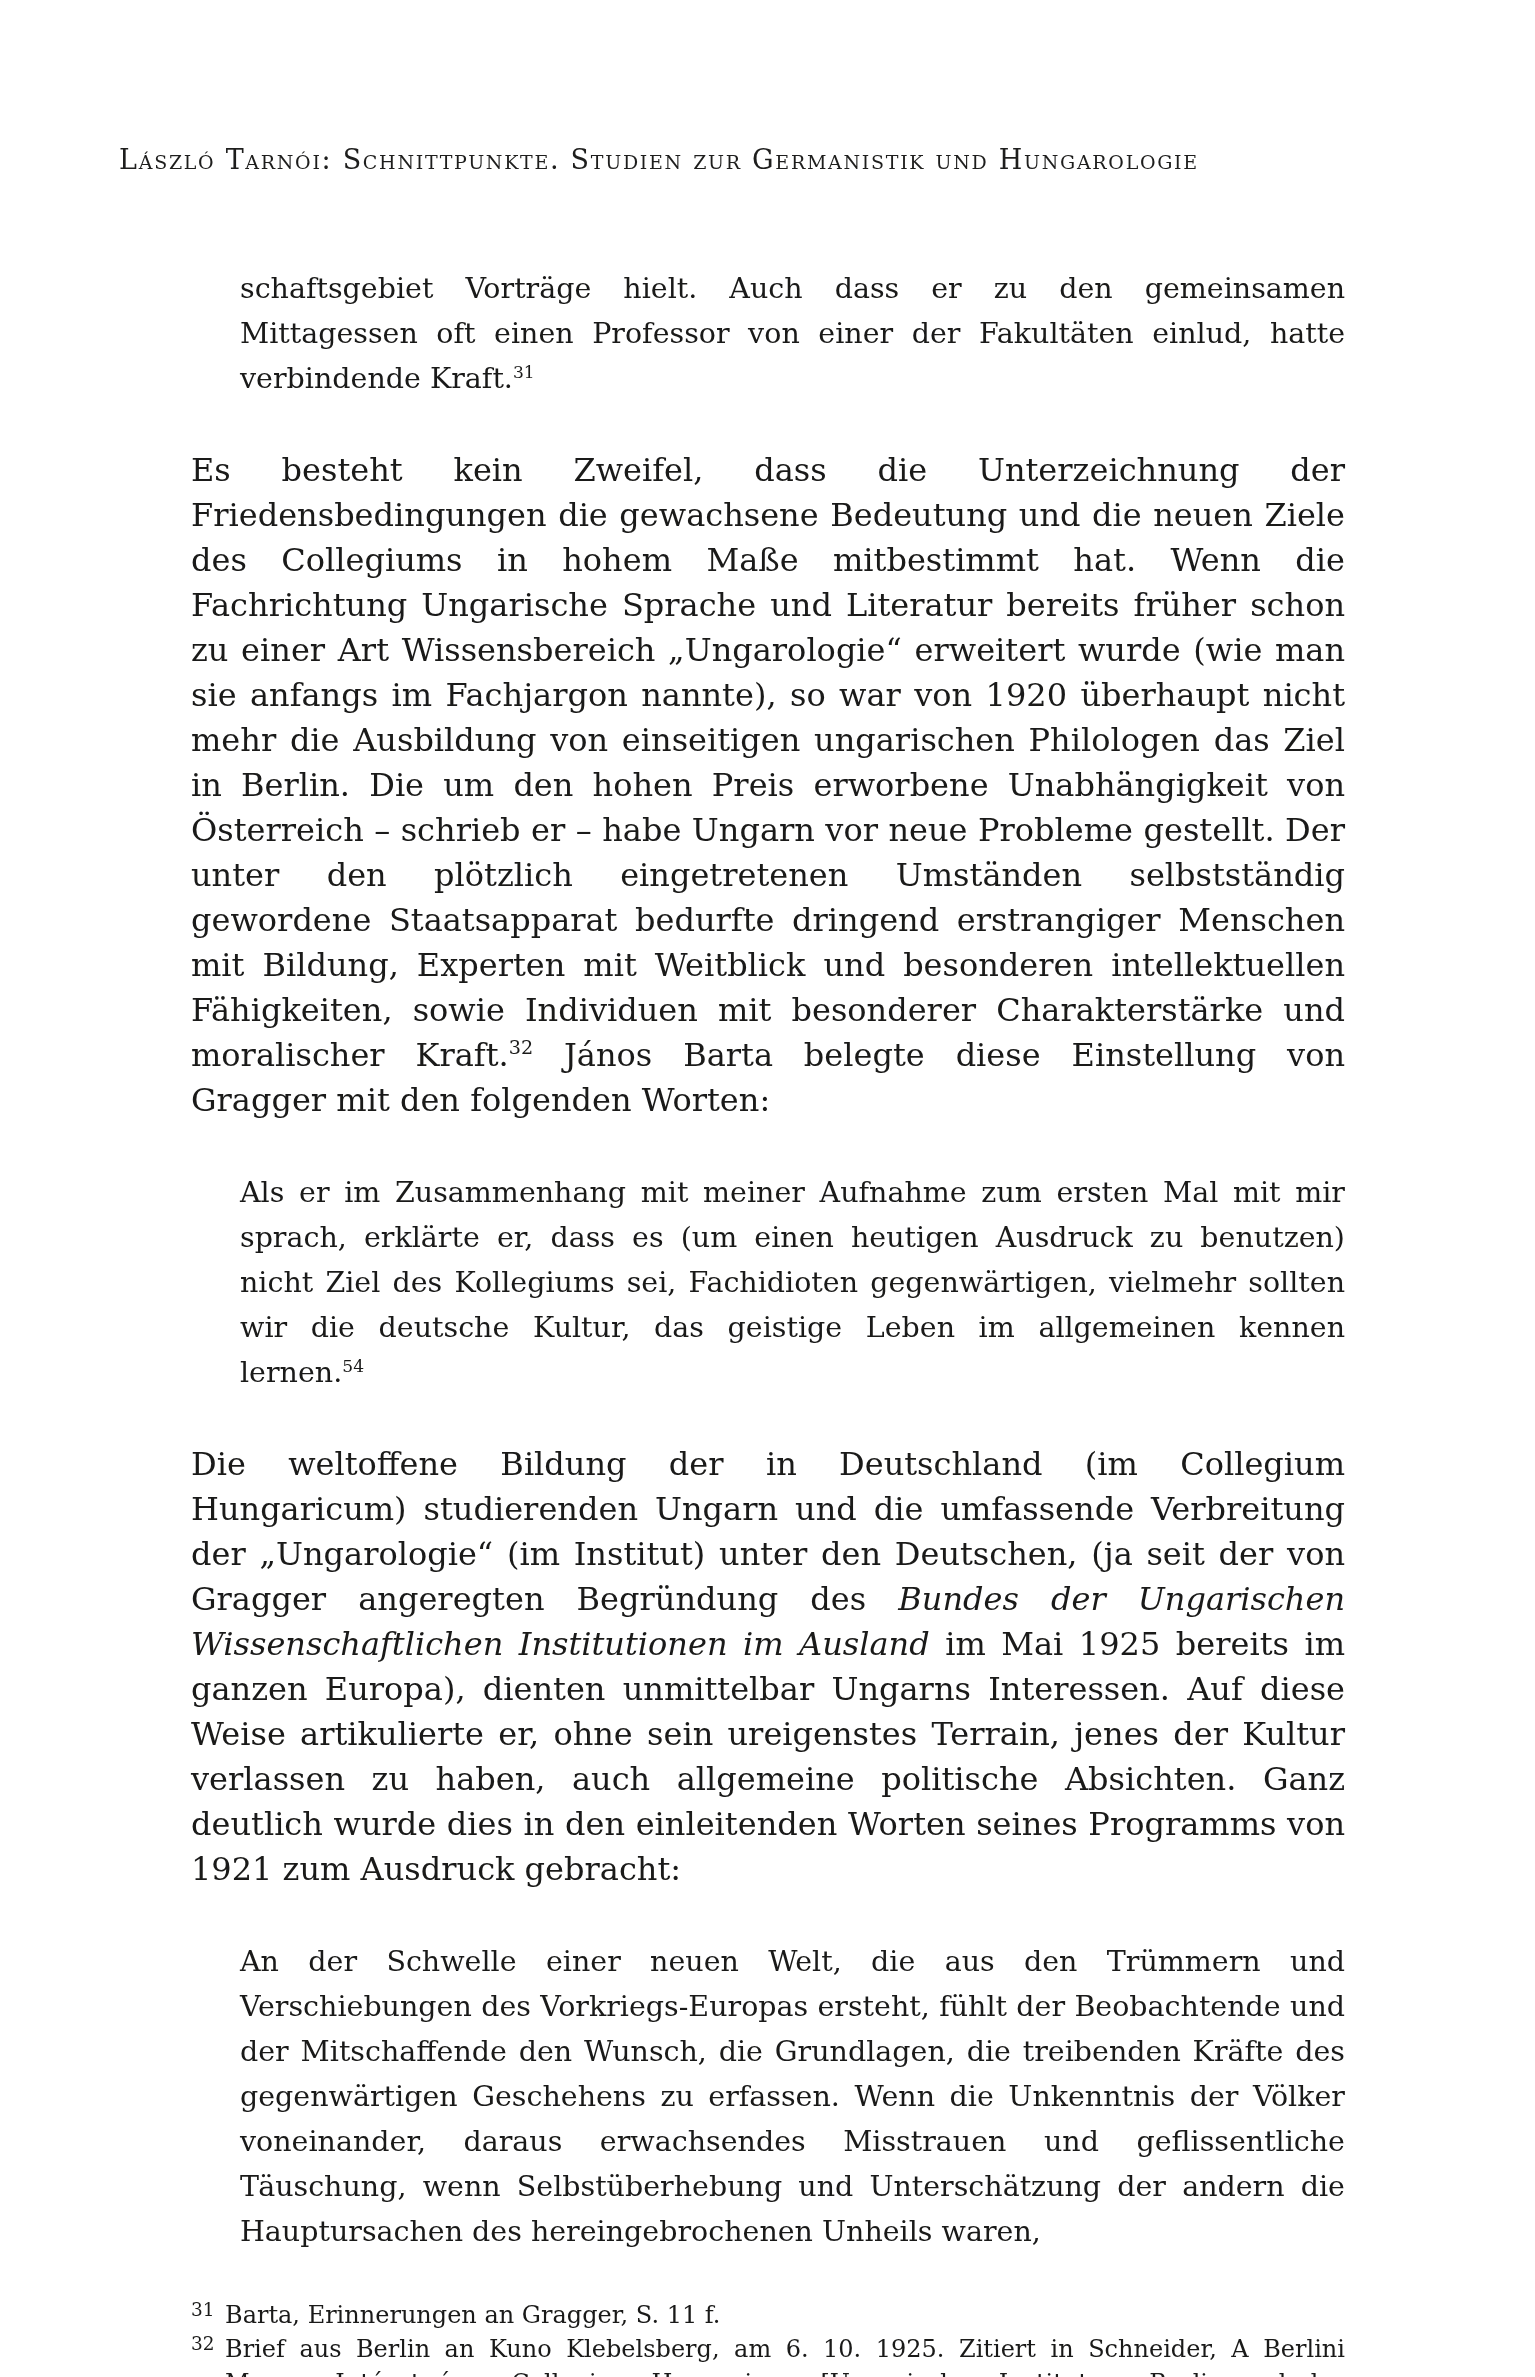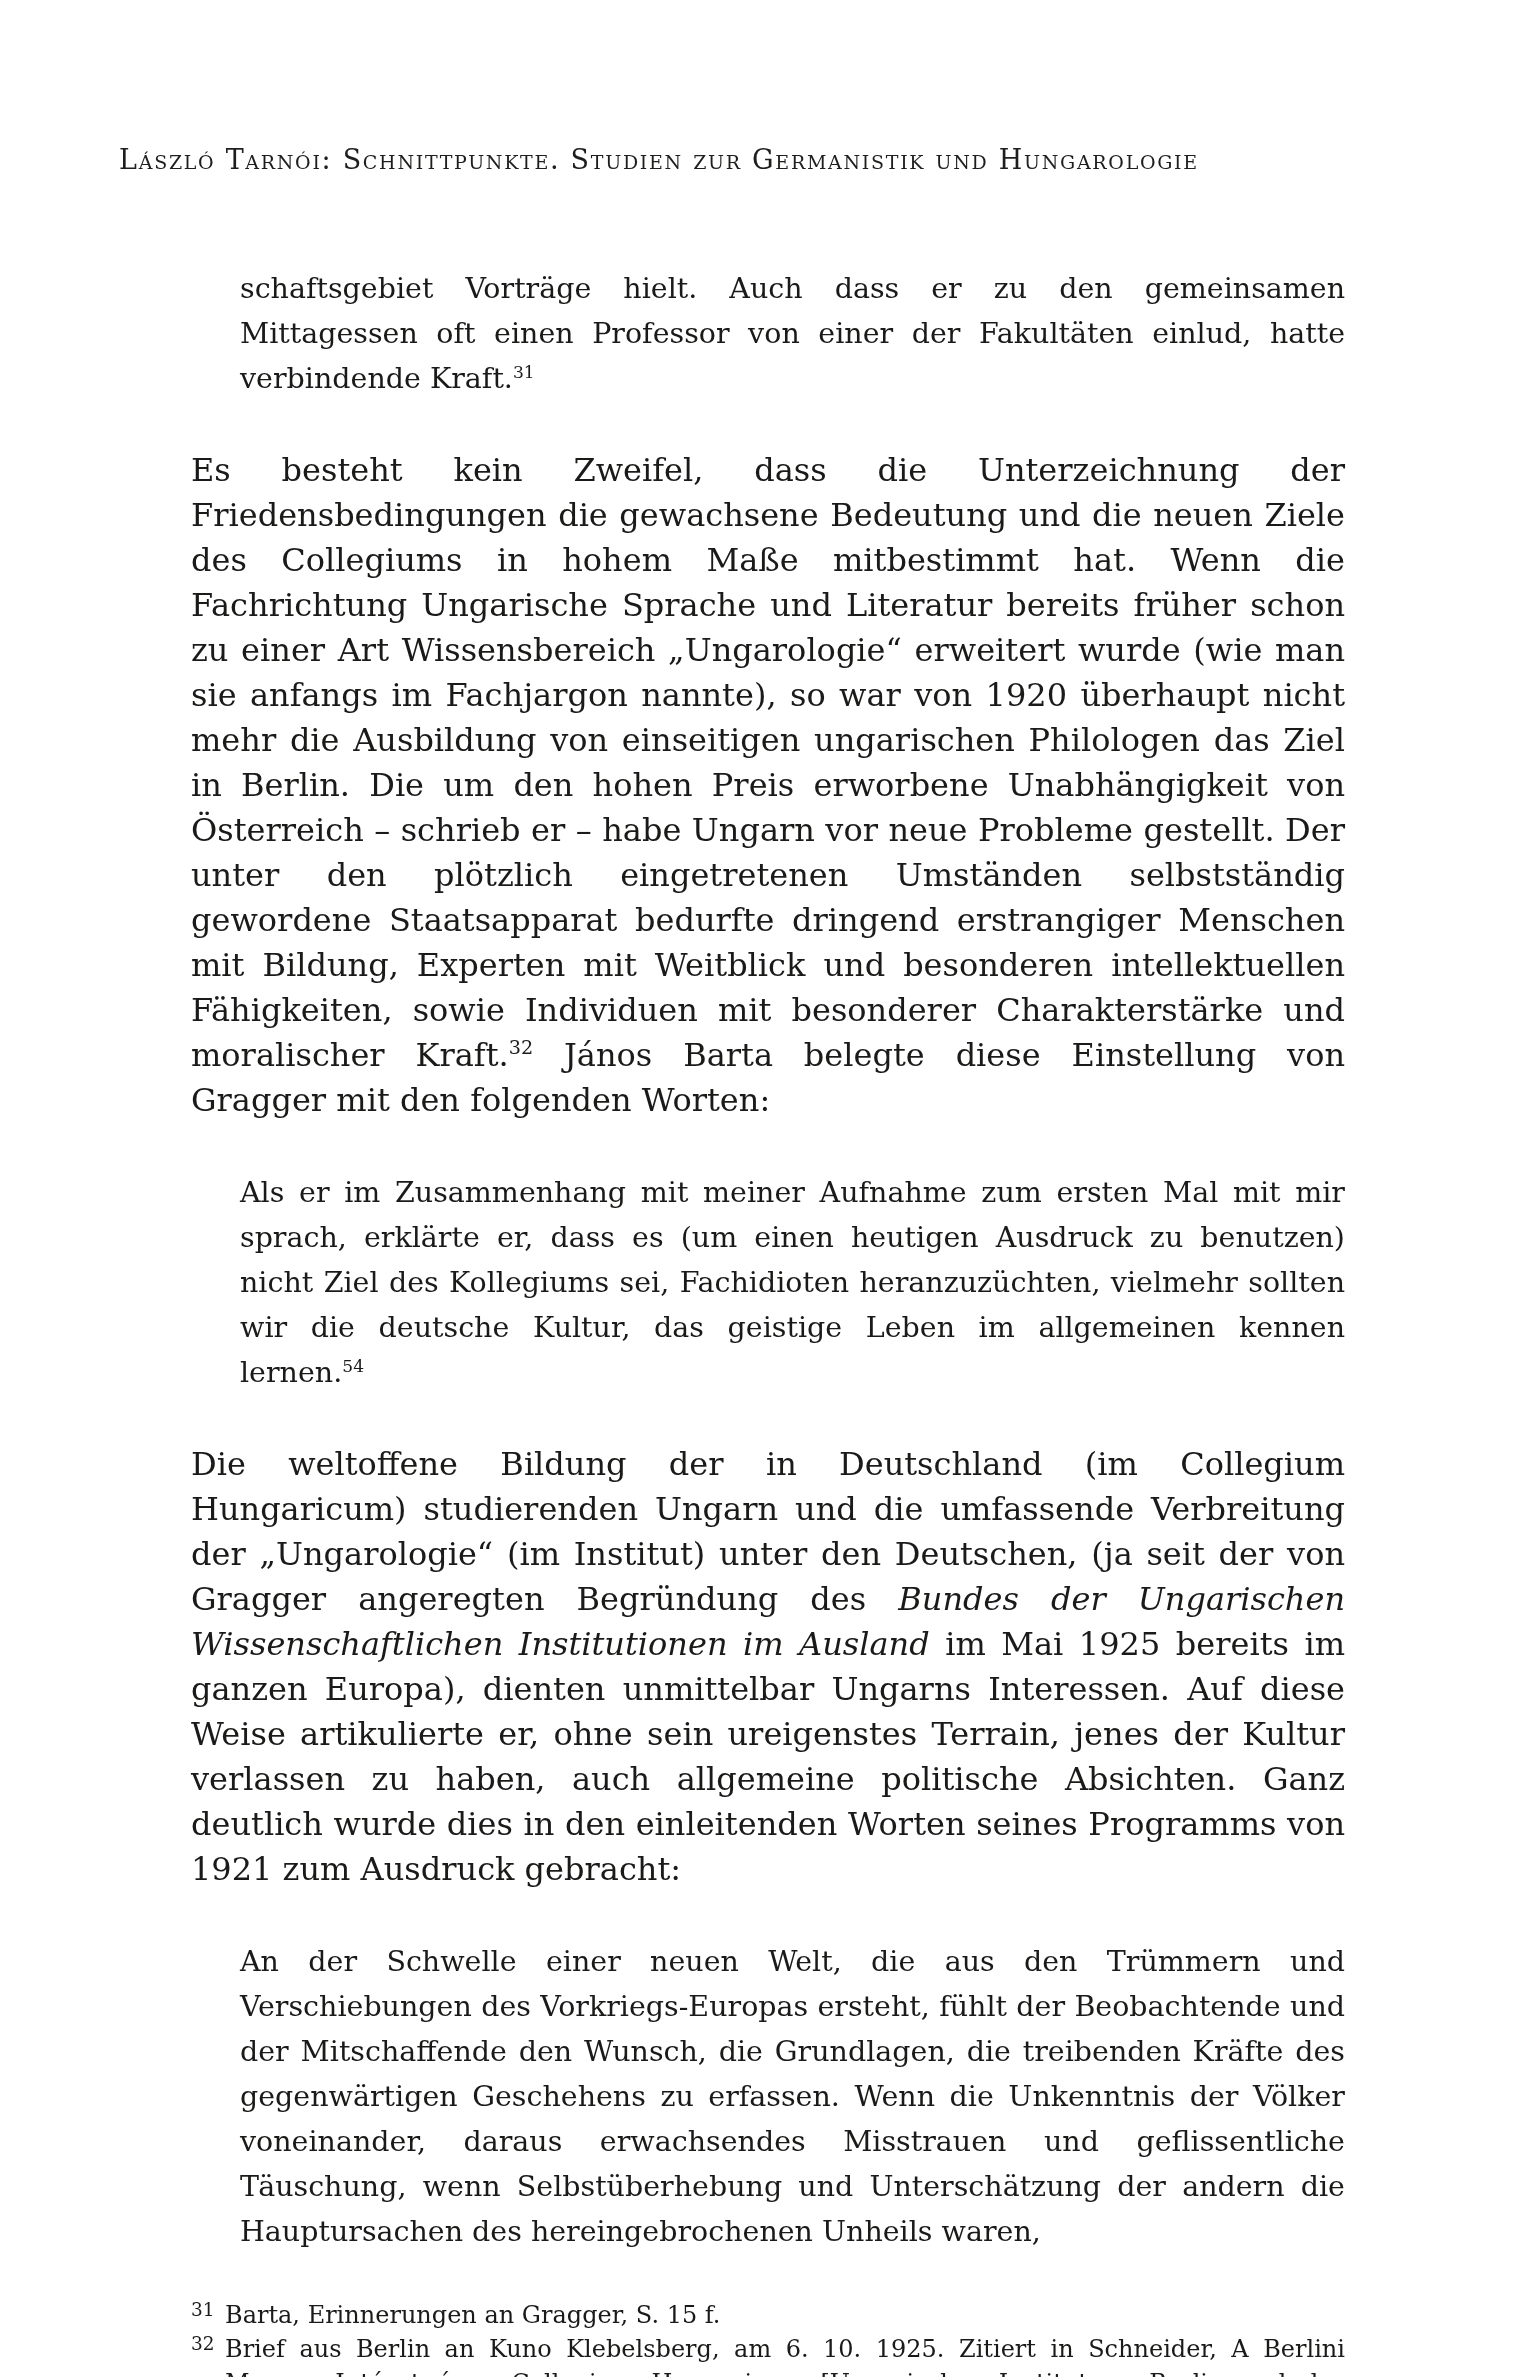--- a/index.html
+++ b/index.html
@@ -80,24 +80,24 @@
 </head>
 <body>
 
 <div class="page">
   <header class="running-head">László Tarnói: Schnittpunkte. Studien zur Germanistik und Hungarologie</header>
 
   <main class="text-block">
     <div>
         <p class="para quote-para"><span>schaftsgebiet Vorträge hielt. Auch dass er zu den gemeinsamen Mittagessen oft einen Professor von einer der Fakultäten einlud, hatte verbindende Kraft.</span><sup class="fn-ref">31</sup></p>
         <p class="para body-para"><span>Es besteht kein Zweifel, dass die Unterzeichnung der Friedensbedingungen die gewachsene Bedeutung und die neuen Ziele des Collegiums in hohem Maße mitbestimmt hat. Wenn die Fachrichtung Ungarische Sprache und Literatur bereits früher schon zu einer Art Wissensbereich „Ungarologie“ erweitert wurde (wie man sie anfangs im Fachjargon nannte), so war von 1920 überhaupt nicht mehr die Ausbildung von einseitigen ungarischen Philologen das Ziel in Berlin. Die um den hohen Preis erworbene Unabhängigkeit von Österreich – schrieb er – habe Ungarn vor neue Probleme gestellt. Der unter den plötzlich eingetretenen Umständen selbstständig gewordene Staatsapparat bedurfte dringend erstrangiger Menschen mit Bildung, Experten mit Weitblick und besonderen intellektuellen Fähigkeiten, sowie Individuen mit besonderer Charakterstärke und moralischer Kraft.</span><sup class="fn-ref">32</sup><span> János Barta belegte diese Einstellung von Gragger mit den folgenden Worten:</span></p>
-        <p class="para quote-para"><span>Als er im Zusammenhang mit meiner Aufnahme zum ersten Mal mit mir sprach, erklärte er, dass es (um einen heutigen Ausdruck zu benutzen) nicht Ziel des Kollegiums sei, Fachidioten heranzuzüchten, vielmehr sollten wir die deutsche Kultur, das geistige Leben im allgemeinen kennen lernen.</span><sup class="fn-ref">54</sup></p>
+        <p class="para quote-para"><span>Als er im Zusammenhang mit meiner Aufnahme zum ersten Mal mit mir sprach, erklärte er, dass es (um einen heutigen Ausdruck zu benutzen) nicht Ziel des Kollegiums sei, Fachidioten gegenwärtigen, vielmehr sollten wir die deutsche Kultur, das geistige Leben im allgemeinen kennen lernen.</span><sup class="fn-ref">54</sup></p>
         <p class="para body-para"><span>Die weltoffene Bildung der in Deutschland (im Collegium Hungaricum) studierenden Ungarn und die umfassende Verbreitung der „Ungarologie“ (im Institut) unter den Deutschen, (ja seit der von Gragger angeregten Begründung des </span><i>Bundes der Ungarischen Wissenschaftlichen Institutionen im Ausland</i><span> im Mai 1925 bereits im ganzen Europa), dienten unmittelbar Ungarns Interessen. Auf diese Weise artikulierte er, ohne sein ureigenstes Terrain, jenes der Kultur verlassen zu haben, auch allgemeine politische Absichten. Ganz deutlich wurde dies in den einleitenden Worten seines Programms von 1921 zum Ausdruck gebracht:</span></p>
         <p class="para quote-para"><span>An der Schwelle einer neuen Welt, die aus den Trümmern und Verschiebungen des Vorkriegs-Europas ersteht, fühlt der Beobachtende und der Mitschaffende den Wunsch, die Grundlagen, die treibenden Kräfte des gegenwärtigen Geschehens zu erfassen. Wenn die Unkenntnis der Völker voneinander, daraus erwachsendes Misstrauen und geflissentliche Täuschung, wenn Selbstüberhebung und Unterschätzung der andern die Hauptursachen des hereingebrochenen Unheils waren,</span></p>
       </div>
     <section class="footnotes">
-        <div class="footnote"><span class="fn-num">31</span><span class="fn-text">Barta, Erinnerungen an Gragger, S. 15 f.</span></div>
+        <div class="footnote"><span class="fn-num">31</span><span class="fn-text">Barta, Erinnerungen an Gragger, S. 11 f.</span></div>
         <div class="footnote"><span class="fn-num">32</span><span class="fn-text">Brief aus Berlin an Kuno Klebelsberg, am 6. 10. 1925. Zitiert in Schneider, A Berlini Magyar Intézet és a Collegium Hungaricum [Ungarisches Institut zu Berlin und das Collegium Hungaricum], S. 24.</span></div>
       </section>
   </main>
 
 </div>
 
 
 </body></html>

